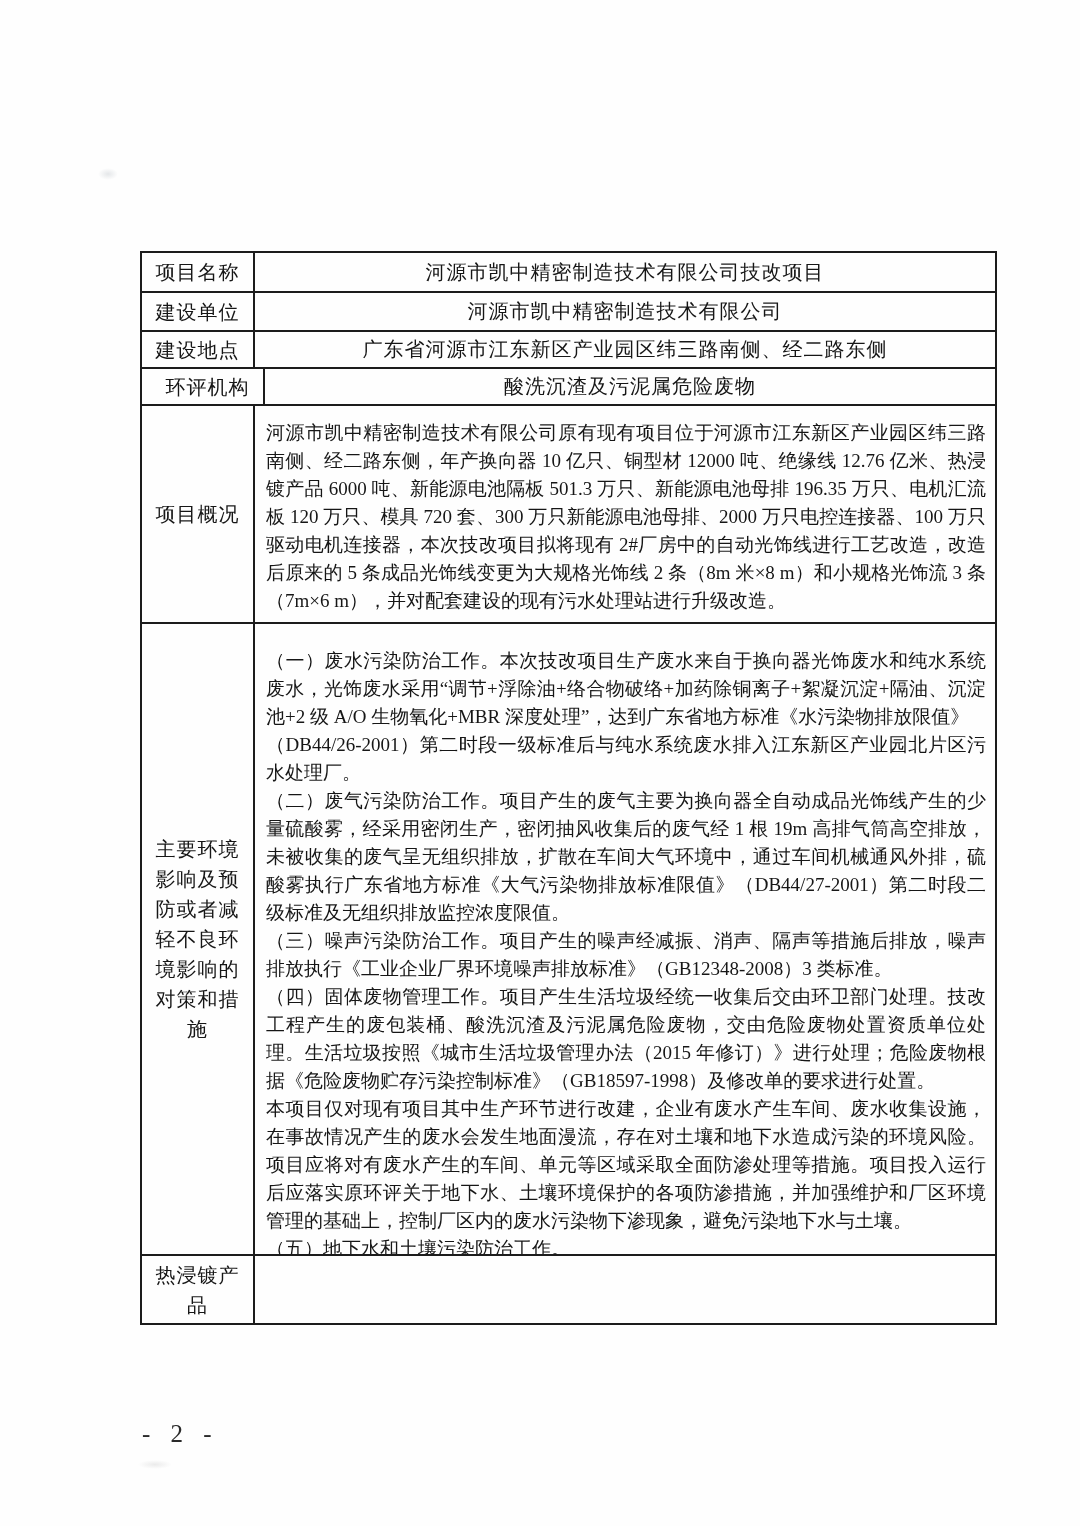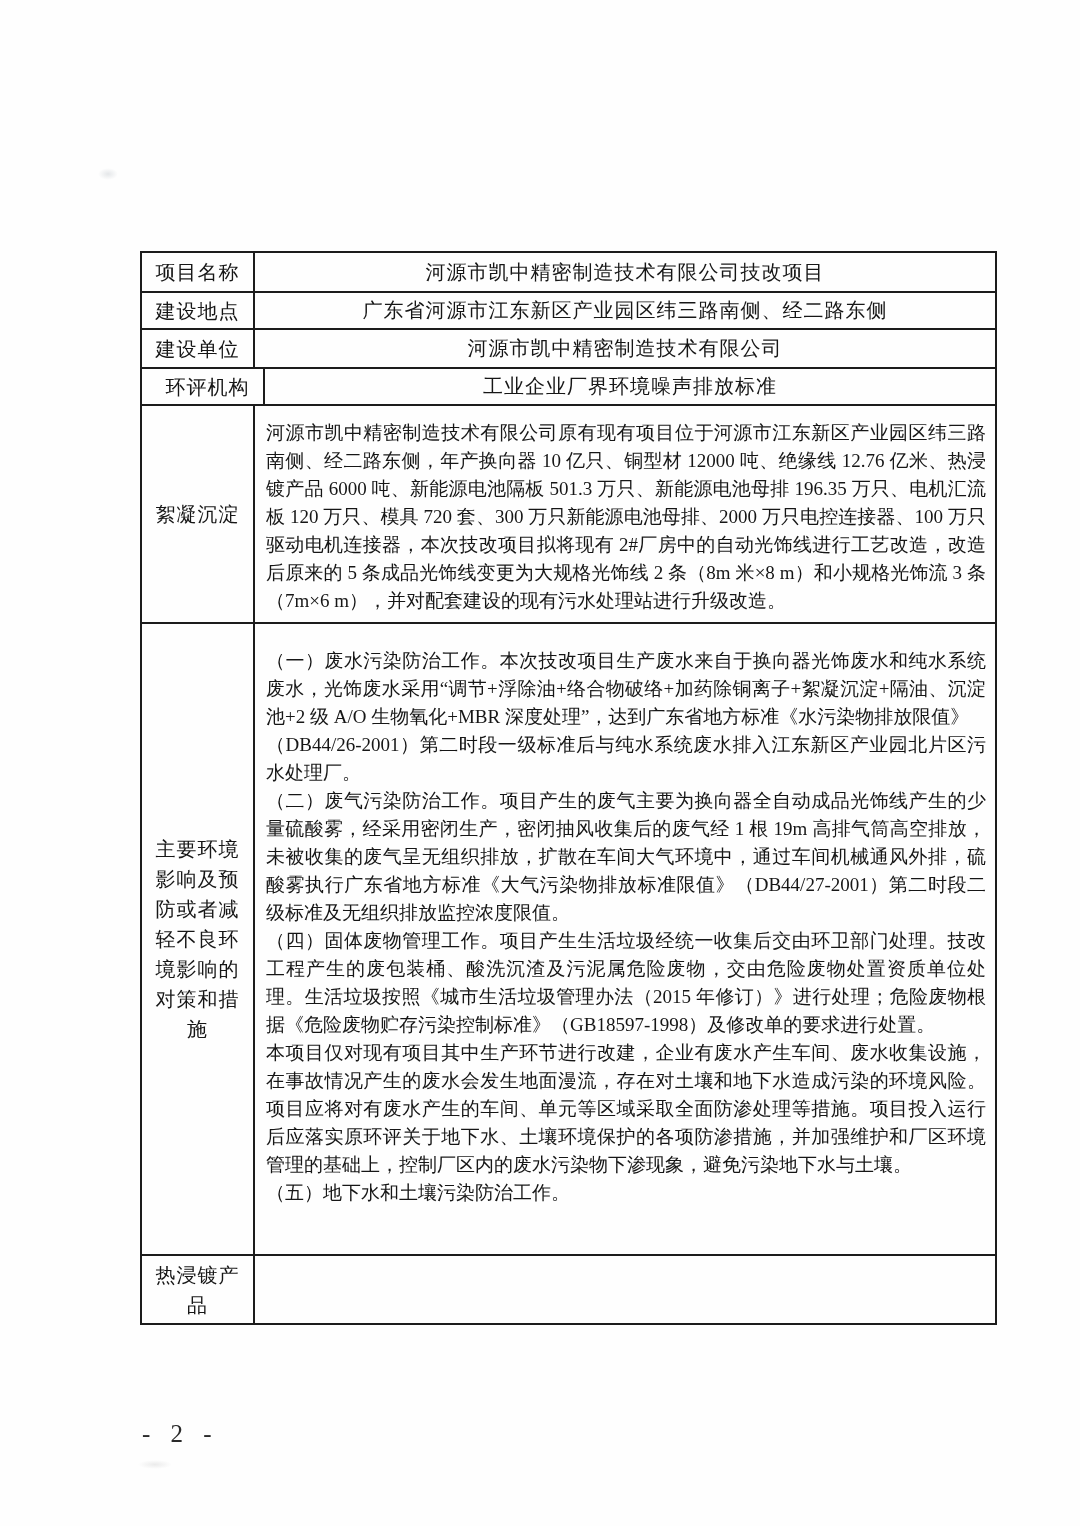--- a/index.html
+++ b/index.html
@@ -88,58 +88,59 @@
 
   <div class="doc-table">
 
     <div class="t-row r1">
       <div class="t-label">
         <span class="lbl">项目名称</span>
       </div>
       <div class="t-value">河源市凯中精密制造技术有限公司技改项目</div>
     </div>
 
+    <div class="t-row r2">
+      <div class="t-label">
+        <span class="lbl">建设单位</span>
+      </div>
+      <div class="t-value">河源市凯中精密制造技术有限公司</div>
+    </div>
+
     <div class="t-row r3">
       <div class="t-label">
         <span class="lbl">建设地点</span>
       </div>
       <div class="t-value">广东省河源市江东新区产业园区纬三路南侧、经二路东侧</div>
     </div>
 
-    <div class="t-row r2">
-      <div class="t-label">
-        <span class="lbl">建设单位</span>
-      </div>
-      <div class="t-value">河源市凯中精密制造技术有限公司</div>
-    </div>
-
     <div class="t-row r4">
       <div class="t-label">
         <span class="lbl">环评机构</span>
       </div>
-      <div class="t-value">工业企业厂界环境噪声排放标准</div>
+      <div class="t-value">酸洗沉渣及污泥属危险废物</div>
     </div>
 
     <div class="t-row r5">
       <div class="t-label">
-        <span class="lbl">絮凝沉淀</span>
+        <span class="lbl">项目概况</span>
       </div>
       <div class="t-content">
         <p>河源市凯中精密制造技术有限公司原有现有项目位于河源市江东新区产业园区纬三路南侧、经二路东侧，年产换向器 10 亿只、铜型材 12000 吨、绝缘线 12.76 亿米、热浸镀产品 6000 吨、新能源电池隔板 501.3 万只、新能源电池母排 196.35 万只、电机汇流板 120 万只、模具 720 套、300 万只新能源电池母排、2000 万只电控连接器、100 万只驱动电机连接器，本次技改项目拟将现有 2#厂房中的自动光饰线进行工艺改造，改造后原来的 5 条成品光饰线变更为大规格光饰线 2 条（8m 米×8 m）和小规格光饰流 3 条（7m×6 m），并对配套建设的现有污水处理站进行升级改造。</p>
       </div>
     </div>
 
     <div class="t-row r6">
       <div class="t-label">
         <span class="lbl">主要环境影响及预防或者减轻不良环境影响的对策和措施</span>
       </div>
       <div class="t-content">
         <p>（一）废水污染防治工作。本次技改项目生产废水来自于换向器光饰废水和纯水系统废水，光饰废水采用“调节+浮除油+络合物破络+加药除铜离子+絮凝沉淀+隔油、沉淀池+2 级 A/O 生物氧化+MBR 深度处理”，达到广东省地方标准《水污染物排放限值》
 （DB44/26-2001）第二时段一级标准后与纯水系统废水排入江东新区产业园北片区污水处理厂。</p>
         <p>（二）废气污染防治工作。项目产生的废气主要为换向器全自动成品光饰线产生的少量硫酸雾，经采用密闭生产，密闭抽风收集后的废气经 1 根 19m 高排气筒高空排放，未被收集的废气呈无组织排放，扩散在车间大气环境中，通过车间机械通风外排，硫酸雾执行广东省地方标准《大气污染物排放标准限值》（DB44/27-2001）第二时段二级标准及无组织排放监控浓度限值。</p>
+        <p>（三）噪声污染防治工作。项目产生的噪声经减振、消声、隔声等措施后排放，噪声排放执行《工业企业厂界环境噪声排放标准》（GB12348-2008）3 类标准。</p>
         <p>（四）固体废物管理工作。项目产生生活垃圾经统一收集后交由环卫部门处理。技改工程产生的废包装桶、酸洗沉渣及污泥属危险废物，交由危险废物处置资质单位处理。生活垃圾按照《城市生活垃圾管理办法（2015 年修订）》进行处理；危险废物根据《危险废物贮存污染控制标准》（GB18597-1998）及修改单的要求进行处置。</p>
         <p>本项目仅对现有项目其中生产环节进行改建，企业有废水产生车间、废水收集设施，在事故情况产生的废水会发生地面漫流，存在对土壤和地下水造成污染的环境风险。项目应将对有废水产生的车间、单元等区域采取全面防渗处理等措施。项目投入运行后应落实原环评关于地下水、土壤环境保护的各项防渗措施，并加强维护和厂区环境管理的基础上，控制厂区内的废水污染物下渗现象，避免污染地下水与土壤。</p>
         <p>（五）地下水和土壤污染防治工作。</p>
       </div>
     </div>
 
     <div class="t-row r7">
       <div class="t-label">
         <span class="lbl">热浸镀产品</span>
       </div>

